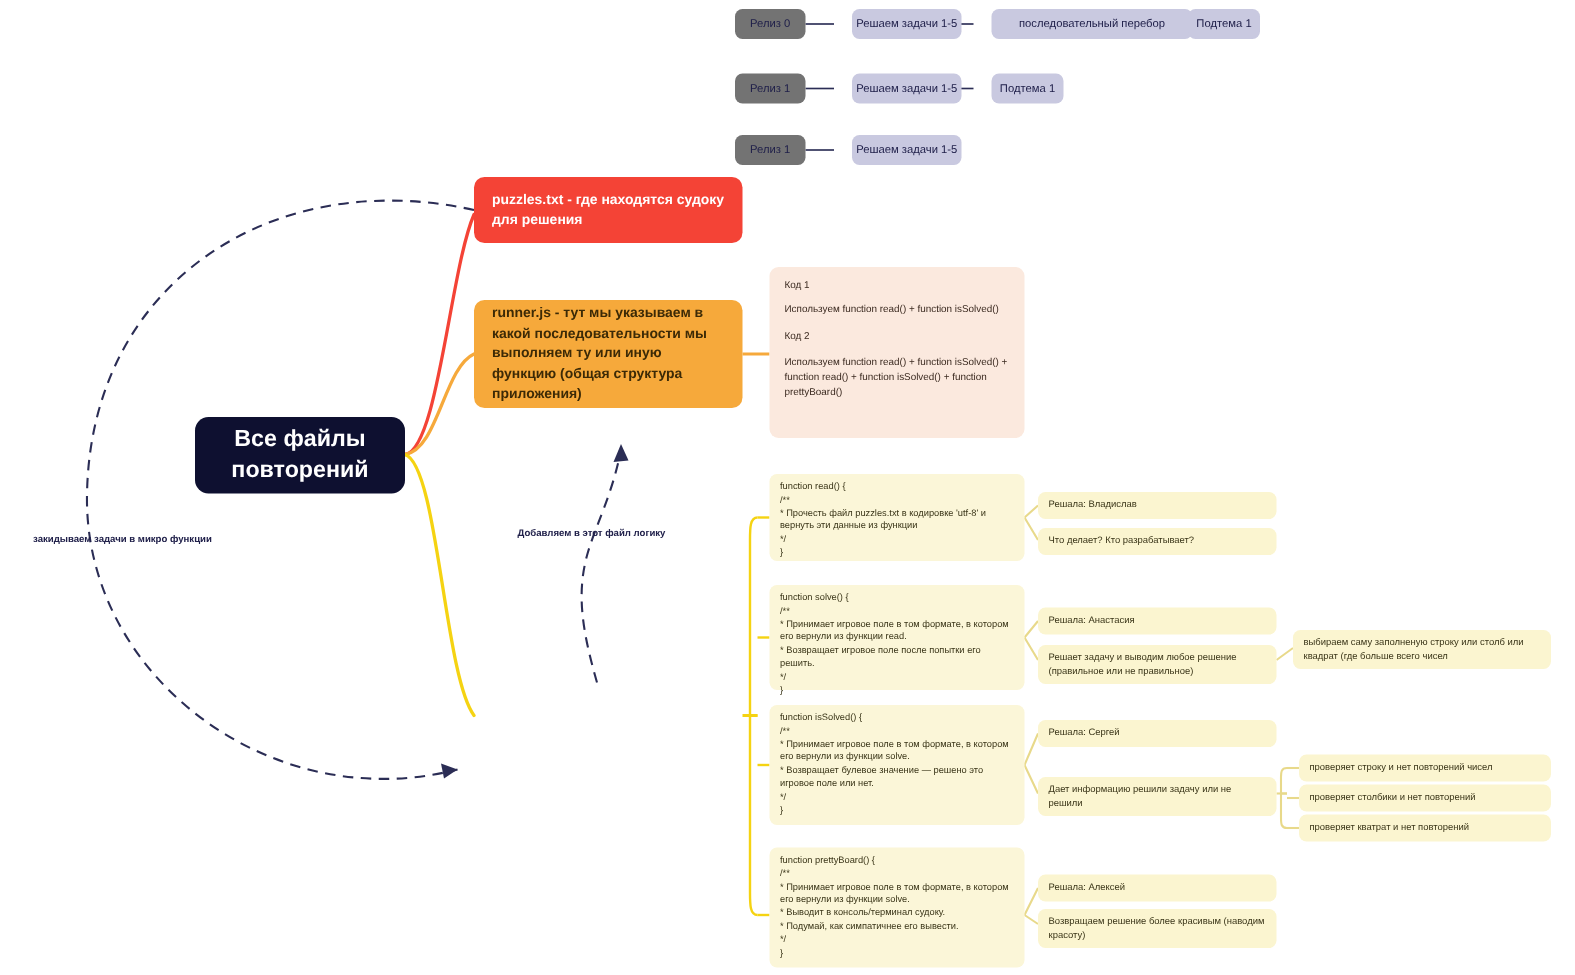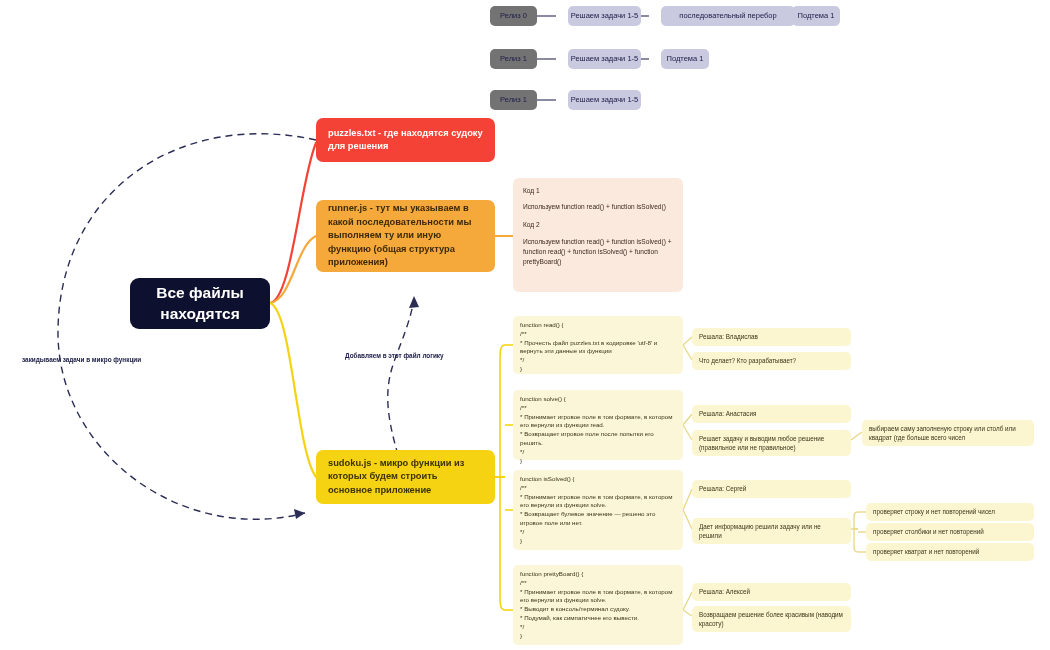--- a/index.html
+++ b/index.html
@@ -166,27 +166,26 @@
   <div class="chip lav" style="left:649px;top:6px;width:134px;height:20px;">последовательный перебор</div>
   <div class="chip lav" style="left:780px;top:6px;width:48px;height:20px;">Подтема 1</div>
 
   <div class="chip grey" style="left:490px;top:49px;width:47px;height:20px;">Релиз 1</div>
   <div class="chip lav" style="left:556px;top:49px;width:73px;height:20px;">Решаем задачи 1-5</div>
   <div class="chip lav" style="left:649px;top:49px;width:48px;height:20px;">Подтема 1</div>
 
   <div class="chip grey" style="left:490px;top:90px;width:47px;height:20px;">Релиз 1</div>
   <div class="chip lav" style="left:556px;top:90px;width:73px;height:20px;">Решаем задачи 1-5</div>
 
-  <div class="node central" style="left:130px;top:278px;width:140px;height:51px;">Все файлы находятся</div>
+  <div class="node central" style="left:130px;top:278px;width:140px;height:51px;">Все файлы повторений</div>
 
   <div class="node filenode red" style="left:316px;top:118px;width:179px;height:44px;">puzzles.txt - где находятся судоку для решения</div>
 
   <div class="node filenode orange" style="left:316px;top:200px;width:179px;height:72px;">runner.js - тут мы указываем в какой последовательности мы выполняем ту или иную функцию (общая структура приложения)</div>
 
-  <div class="node filenode yellow" style="left:316px;top:450px;width:179px;height:54px;">sudoku.js - микро функции из которых будем строить основное приложение</div>
 
   <div class="node codepanel" style="left:513px;top:178px;width:170px;height:114px;">
     <p class="ttl">Код 1</p>
     <p class="bdy">Используем function read()  + function isSolved()</p>
     <p class="ttl">Код 2</p>
     <p class="bdy">Используем function read()  + function isSolved() +  function read()  + function isSolved() + function prettyBoard()</p>
   </div>
 
   <div class="node fnbox" style="left:513px;top:316px;width:170px;height:58px;">function read() {
   /**

